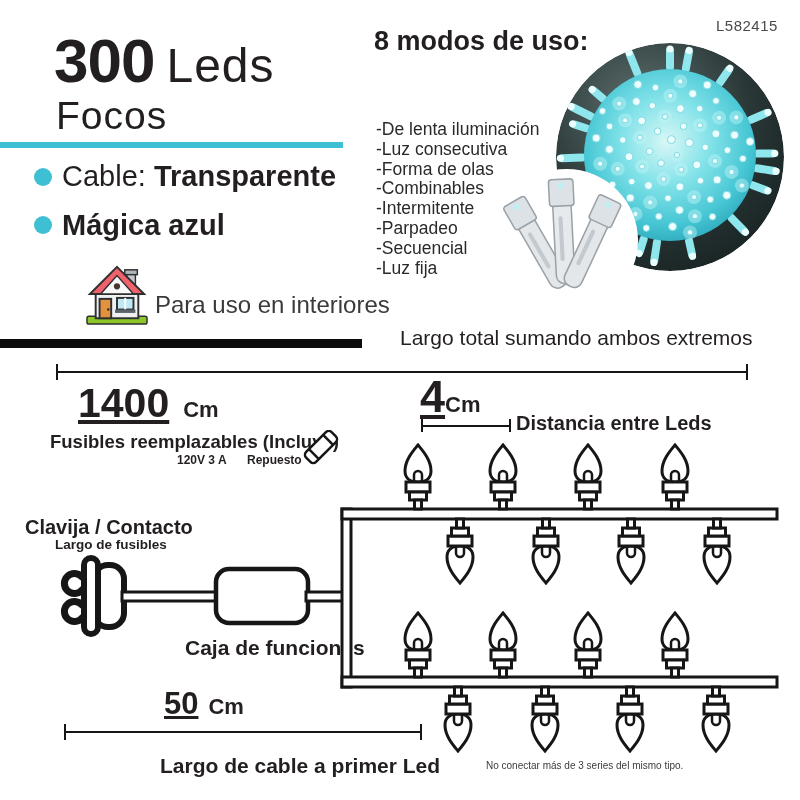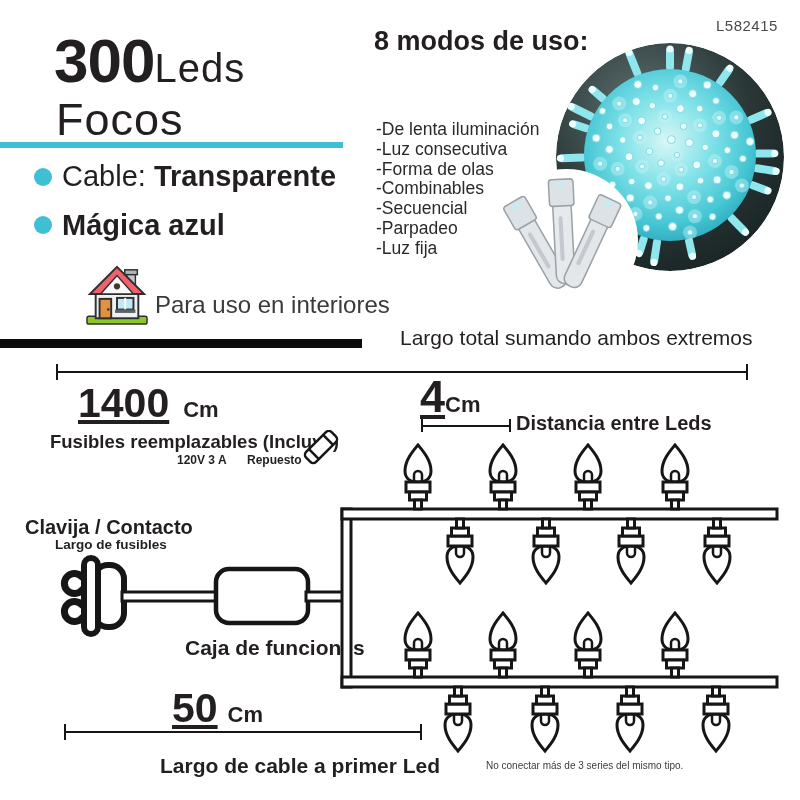--- a/index.html
+++ b/index.html
@@ -3,22 +3,22 @@
 <meta charset="utf-8">
 <style>
   html,body{margin:0;padding:0;background:#fff;}
   .page{position:relative;width:800px;height:800px;background:#fff;overflow:hidden;
         font-family:"Liberation Sans",sans-serif;color:#231f20;}
   .abs{position:absolute;}
 
   
   .headline{left:54px;top:30px;line-height:1;white-space:nowrap;}
   .headline .big{font-size:62px;font-weight:800;letter-spacing:-1px;}
-  .headline .light{font-size:40px;font-weight:400;margin-left:0;letter-spacing:1px;}
-  .subtitle{left:56px;top:94px;font-size:45px;font-weight:400;letter-spacing:1px;}
+  .headline .light{font-size:48px;font-weight:400;margin-left:12px;letter-spacing:1px;}
+  .subtitle{left:56px;top:94px;font-size:39px;font-weight:400;letter-spacing:1px;}
   .accent-rule{left:0;top:142px;width:343px;height:6px;background:#3fbfd4;}
 
   .bullet{width:18px;height:18px;border-radius:50%;background:#3fbfd4;}
   .feat{font-size:29px;white-space:nowrap;}
   .feat b{font-weight:700;}
 
   .indoor-label{left:155px;top:291px;font-size:24px;color:#3a3a3a;white-space:nowrap;}
   .black-bar{left:0;top:339px;width:362px;height:9px;background:#0c0c0c;}
 
   
@@ -39,21 +39,21 @@
   .mline-total{left:56px;top:364px;width:688px;height:16px;}
   .mline-dist{left:421px;top:419px;width:86px;height:13px;}
   .mline-first{left:64px;top:724px;width:354px;height:16px;}
 
   .total-label{left:400px;top:326px;width:350px;text-align:center;font-size:21px;font-weight:400;white-space:nowrap;}
   .num-big{font-weight:800;font-size:41px;line-height:1;text-decoration:underline;}
   .num-unit{font-weight:700;font-size:22px;}
   .v1400{left:78px;top:383px;}  .v1400 .num-unit{margin-left:14px;}
   .v4{left:420px;top:374px;}    .v4 .num-big{font-size:45px;}
   .dist-label{left:516px;top:412px;font-size:20px;font-weight:700;white-space:nowrap;}
-  .v50{left:164px;top:688px;}   .v50 .num-big{font-size:41px;margin-left:8px;} .v50 .num-unit{margin-left:10px;}
+  .v50{left:164px;top:688px;}   .v50 .num-big{font-size:31px;} .v50 .num-unit{margin-left:10px;}
   .first-label{left:160px;top:754px;font-size:21px;font-weight:700;white-space:nowrap;}
 
   .fuse-title{left:50px;top:431px;font-size:18.5px;font-weight:700;white-space:nowrap;}
   .fuse-rating{left:177px;top:453px;font-size:12px;font-weight:700;}
   .fuse-spare{left:247px;top:453px;font-size:12px;font-weight:700;}
 
   .plug-label{left:25px;top:516px;font-size:20px;font-weight:700;white-space:nowrap;}
   .fusebox-label{left:55px;top:537px;font-size:13.5px;font-weight:700;white-space:nowrap;}
   .funcbox-label{left:185px;top:636px;font-size:21px;font-weight:700;white-space:nowrap;}
 
@@ -98,22 +98,23 @@
   <div class="abs indoor-label">Para uso en interiores</div>
 
   <div class="abs black-bar"></div>
 
   <div class="abs modes-title">8 modos de uso:</div>
   <div class="abs modes-list">
     <div>-De lenta iluminación</div>
     <div>-Luz consecutiva</div>
     <div>-Forma de olas</div>
     <div>-Combinables</div>
+    <div>-Intermitente</div>
+    <div>-Parpadeo</div>
     <div>-Secuencial</div>
-    <div>-Parpadeo</div>
     <div>-Luz fija</div>
   </div>
 
   <div class="abs sku">L582415</div>
 
   <div class="abs big-photo">
     <svg id="ballSvg" width="100%" height="100%" viewBox="0 0 228 228">
       <defs>
         <radialGradient id="bgGrad" cx="38%" cy="30%" r="85%">
           <stop offset="0%" stop-color="#5f7271"></stop>

